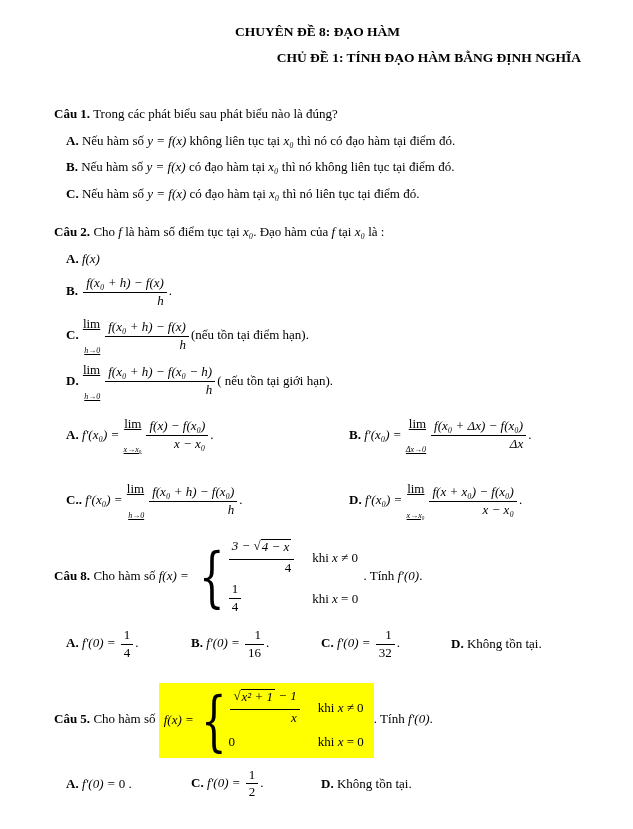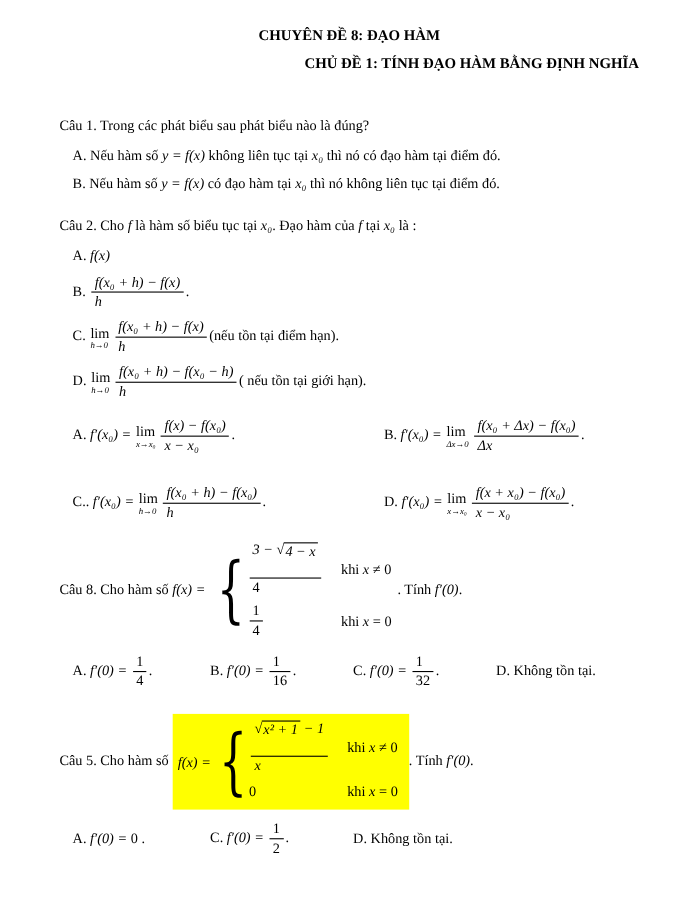--- a/index.html
+++ b/index.html
@@ -25,55 +25,56 @@
 
   
   .grid2{ display:grid; grid-template-columns:283px 1fr; row-gap:16px; }
   .grid2 .opt{ margin:6px 0; }
 
   
   .grid4{ display:grid; grid-template-columns:125px 130px 130px 1fr; align-items:center; padding-left:12px; margin:10px 0 12px; }
   .grid4 .opt{ padding-left:0; margin:0; }
 
   
-  .b{ font-weight:normal; }
+  .b{ font-weight:bold; }
   .mi{ font-style:italic; }
-  .frac{ display:inline-block; vertical-align:middle; text-align:left; margin:0 2px; }
+  .frac{ display:inline-block; vertical-align:middle; text-align:right; margin:0 2px; }
   .frac .num{ display:block; padding:0 3px 1px; line-height:1.15; }
   .frac .den{ display:block; border-top:1px solid currentColor; padding:1px 3px 0; line-height:1.15; }
-  .lim{ display:inline-block; vertical-align:middle; text-align:left; margin:0 3px 0 1px; }
+  .lim{ display:inline-block; vertical-align:middle; text-align:right; margin:0 3px 0 1px;text-decoration:underline; }
   .lim .lw{ display:block; line-height:1.05; }
-  .lim .ls{ display:block; font-size:8px; line-height:1; font-style:italic; margin-top:1px; }
+  .lim .ls{ display:block; font-size:8px; line-height:1; font-style:italic; margin-top:16px; }
   .sqrt{ display:inline-flex; align-items:flex-start; vertical-align:baseline; }
   .sqrt .sg{ line-height:1.1; }
-  .sqrt .sr{ border-top:1px solid currentColor; padding:0 2px 16px 1px; line-height:1.1; }
+  .sqrt .sr{ border-top:1px solid currentColor; padding:0 2px 4px 1px; line-height:1.1; }
   .cases{ display:inline-flex; align-items:center; vertical-align:middle; margin:0 2px; }
   .brace{ font-size:56px; line-height:0.95; font-weight:400; display:inline-block; transform:scale(0.72,1.18); margin-right:-3px; font-family:"DejaVu Serif",serif; }
   .cbody{ display:inline-table; }
   .crow{ display:table-row; }
   .ce,.cc{ display:table-cell; vertical-align:middle; padding:3px 0; }
   .ce{ padding-right:16px; }
   .hl{ background:var(--hl,#ffff00); display:inline-flex; align-items:center; vertical-align:middle; padding:3px 8px 3px 5px; }
 </style>
 </head>
 <body>
 
 <div class="page">
 
   <div class="title title1">CHUYÊN ĐỀ 8: ĐẠO HÀM</div>
   <div class="title title2">CHỦ ĐỀ 1: TÍNH ĐẠO HÀM BẰNG ĐỊNH NGHĨA</div>
 
   <div class="q">
     <div class="qhead"><span class="b">Câu 1.</span><span class="t"> Trong các phát biểu sau phát biểu nào là đúng?</span></div>
     <div class="opt"><span class="b">A.</span><span class="t"> Nếu hàm số </span><span class="mi">y = f(x)</span><span class="t"> không liên tục tại </span><span class="mi">x₀</span><span class="t"> thì nó có đạo hàm tại điểm đó.</span></div>
     <div class="opt"><span class="b">B.</span><span class="t"> Nếu hàm số </span><span class="mi">y = f(x)</span><span class="t"> có đạo hàm tại </span><span class="mi">x₀</span><span class="t"> thì nó không liên tục tại điểm đó.</span></div>
+    <div class="opt"><span class="b">C.</span><span class="t"> Nếu hàm số </span><span class="mi">y = f(x)</span><span class="t"> có đạo hàm tại </span><span class="mi">x₀</span><span class="t"> thì nó liên tục tại điểm đó.</span></div>
   </div>
 
   <div class="q">
-    <div class="qhead"><span class="b">Câu 2.</span><span class="t"> Cho </span><span class="mi">f</span><span class="t"> là hàm số biểu tục tại </span><span class="mi">x₀</span><span class="t">. Đạo hàm của </span><span class="mi">f</span><span class="t"> tại </span><span class="mi">x₀</span><span class="t"> là :</span></div>
+    <div class="qhead"><span class="b">Câu 2.</span><span class="t"> Cho </span><span class="mi">f</span><span class="t"> là hàm số điểm tục tại </span><span class="mi">x₀</span><span class="t">. Đạo hàm của </span><span class="mi">f</span><span class="t"> tại </span><span class="mi">x₀</span><span class="t"> là :</span></div>
     <div class="opt"><span class="b">A.</span><span class="t"> </span><span class="mi">f(x)</span></div>
     <div class="opt"><span class="b">B.</span><span class="t"> </span><span class="frac"><span class="num"><span class="mi">f(x₀ + h) − f(x)</span></span><span class="den"><span class="mi">h</span></span></span><span class="t">.</span></div>
     <div class="opt"><span class="b">C.</span><span class="t"> </span><span class="lim"><span class="lw">lim</span><span class="ls">h→0</span></span><span class="frac"><span class="num"><span class="mi">f(x₀ + h) − f(x)</span></span><span class="den"><span class="mi">h</span></span></span><span class="t">(nếu tồn tại điểm hạn).</span></div>
     <div class="opt"><span class="b">D.</span><span class="t"> </span><span class="lim"><span class="lw">lim</span><span class="ls">h→0</span></span><span class="frac"><span class="num"><span class="mi">f(x₀ + h) − f(x₀ − h)</span></span><span class="den"><span class="mi">h</span></span></span><span class="t">( nếu tồn tại giới hạn).</span></div>
   </div>
 
   <div class="q">
     <div class="grid2">
       <div class="opt"><span class="b">A.</span><span class="t"> </span><span class="mi">f′(x₀) = </span><span class="lim"><span class="lw">lim</span><span class="ls">x→x₀</span></span><span class="frac"><span class="num"><span class="mi">f(x) − f(x₀)</span></span><span class="den"><span class="mi">x − x₀</span></span></span><span class="t">.</span></div>
       <div class="opt"><span class="b">B.</span><span class="t"> </span><span class="mi">f′(x₀) = </span><span class="lim"><span class="lw">lim</span><span class="ls">Δx→0</span></span><span class="frac"><span class="num"><span class="mi">f(x₀ + Δx) − f(x₀)</span></span><span class="den"><span class="mi">Δx</span></span></span><span class="t">.</span></div>

